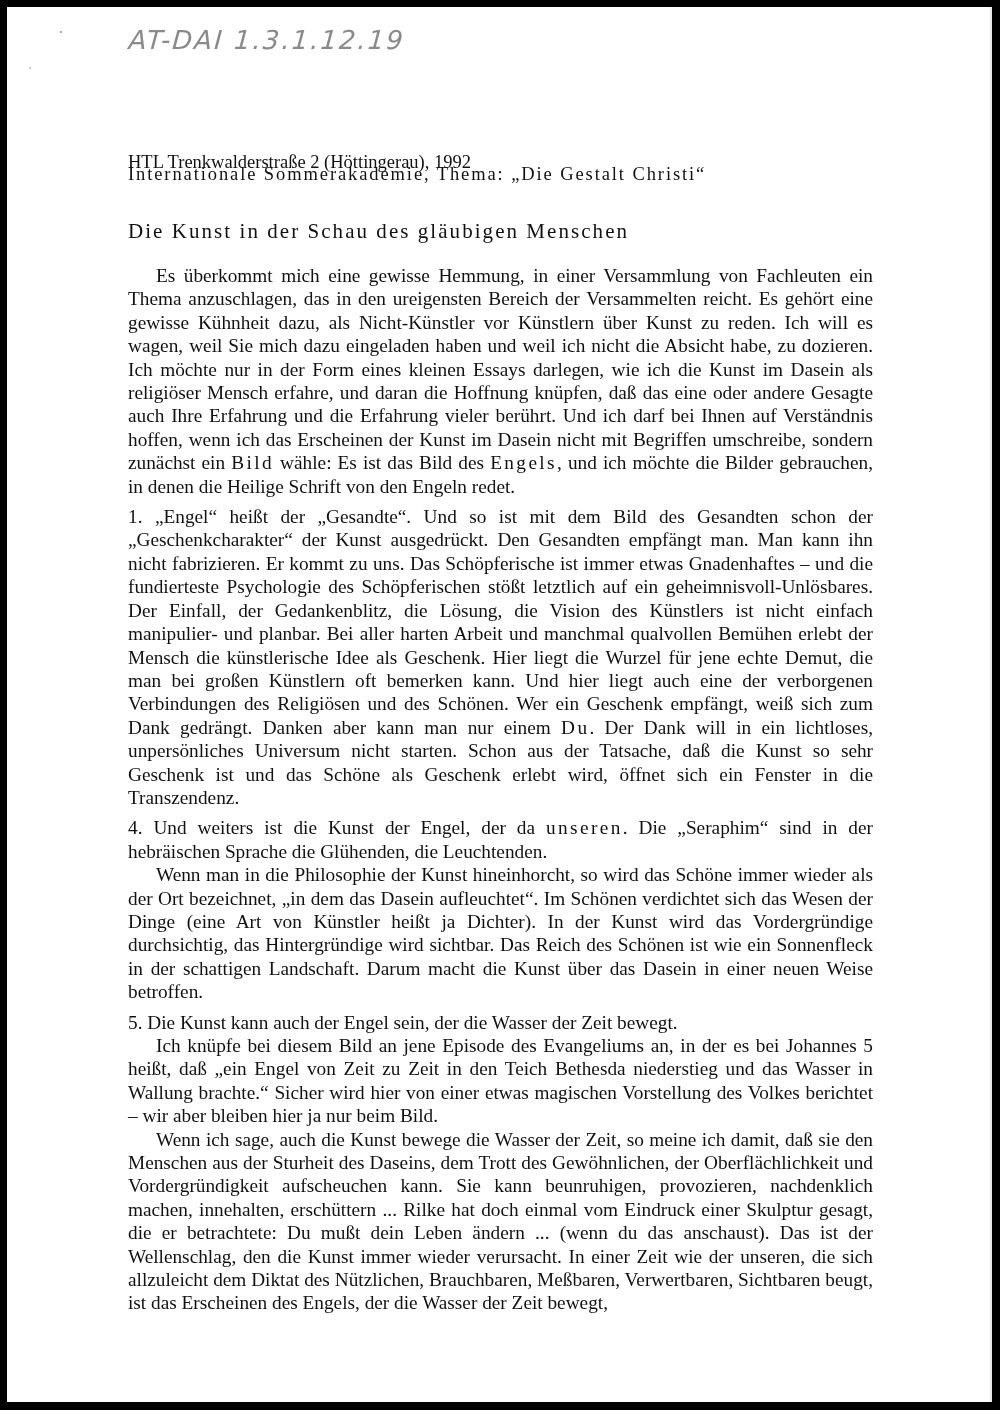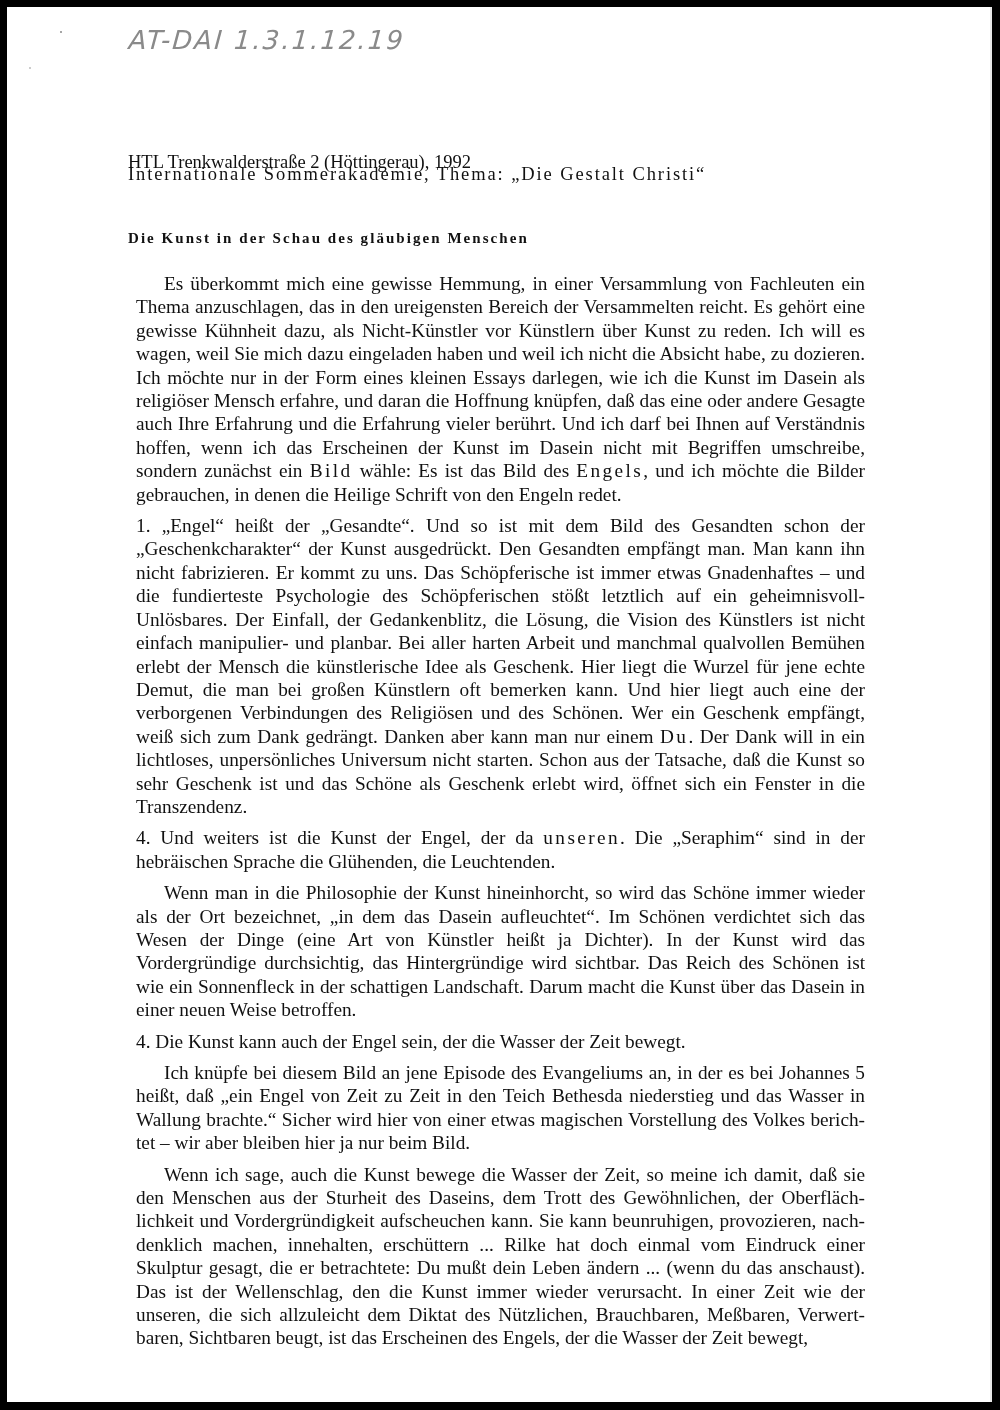--- a/index.html
+++ b/index.html
@@ -22,27 +22,27 @@
   }
   .speck { position: absolute; width: 2px; height: 2px; background: #888; border-radius: 1px; }
   .text {
     font-family: "Liberation Serif", serif; color: #111;
   }
   .header-line {
     position: absolute; left: 121px; font-size: 18.5px; white-space: nowrap;
   }
   .spaced { letter-spacing: 1.9px; }
   .title {
-    position: absolute; left: 121px; top: 223px; font-size: 15px; letter-spacing: 2.05px; white-space: nowrap; font-weight: bold;
+    position: absolute; left: 121px; top: 212px; font-size: 21px; letter-spacing: 2.05px; white-space: nowrap;
   }
   .body {
     position: absolute; left: 121px; width: 745px;
     font-size: 19.3px; line-height: 23.4px; text-align: justify;
   }
-  .body p { margin: 8px; }
+  .body p { margin: 0; }
   .indent { text-indent: 28px; }
   .gap { margin-top: 7px !important; }
   .sp { letter-spacing: 2.4px; }
 </style>
 </head>
 <body>
 
 <div class="page">
   <div class="shadow-right"></div>
 
@@ -57,17 +57,17 @@
   <div class="text title">Die Kunst in der Schau des gläubigen Menschen</div>
 
   <div class="text body" style="top:257px;">
     <p class="indent"><span>Es überkommt mich eine gewisse Hemmung, in einer Versammlung von Fachleuten ein Thema anzuschlagen, das in den ureigensten Bereich der Versammelten reicht. Es gehört eine gewisse Kühnheit dazu, als Nicht-Künstler vor Künstlern über Kunst zu reden. Ich will es wagen, weil Sie mich dazu eingeladen haben und weil ich nicht die Absicht habe, zu dozieren. Ich möchte nur in der Form eines kleinen Essays darlegen, wie ich die Kunst im Dasein als religiöser Mensch erfahre, und daran die Hoffnung knüpfen, daß das eine oder andere Gesagte auch Ihre Erfahrung und die Erfahrung vieler berührt. Und ich darf bei Ihnen auf Verständnis hoffen, wenn ich das Erscheinen der Kunst im Dasein nicht mit Begriffen umschreibe, sondern zunächst ein </span><span class="sp">Bild</span><span> wähle: Es ist das Bild des </span><span class="sp">Engels</span><span>, und ich möchte die Bilder gebrauchen, in denen die Heilige Schrift von den Engeln redet.</span></p>
 
     <p class="gap"><span>1. „Engel“ heißt der „Gesandte“. Und so ist mit dem Bild des Gesandten schon der „Geschenkcharakter“ der Kunst ausgedrückt. Den Gesandten empfängt man. Man kann ihn nicht fabrizieren. Er kommt zu uns. Das Schöpferische ist immer etwas Gnadenhaftes – und die fundierteste Psychologie des Schöpferischen stößt letztlich auf ein geheimnisvoll-Unlösbares. Der Einfall, der Gedankenblitz, die Lösung, die Vision des Künstlers ist nicht einfach manipulier- und planbar. Bei aller harten Arbeit und manchmal qualvollen Bemühen erlebt der Mensch die künstlerische Idee als Geschenk. Hier liegt die Wurzel für jene echte Demut, die man bei großen Künstlern oft bemerken kann. Und hier liegt auch eine der verborgenen Verbindungen des Religiösen und des Schönen. Wer ein Geschenk empfängt, weiß sich zum Dank gedrängt. Danken aber kann man nur einem </span><span class="sp">Du</span><span>. Der Dank will in ein lichtloses, unpersönliches Universum nicht starten. Schon aus der Tatsache, daß die Kunst so sehr Geschenk ist und das Schöne als Geschenk erlebt wird, öffnet sich ein Fenster in die Transzendenz.</span></p>
 
     <p class="gap"><span>4. Und weiters ist die Kunst der Engel, der da </span><span class="sp">unseren</span><span>. Die „Seraphim“ sind in der hebräischen Sprache die Glühenden, die Leuchtenden.</span></p>
     <p class="indent">Wenn  man in die Philosophie der Kunst hineinhorcht, so wird das Schöne immer wieder als der Ort bezeichnet, „in dem das Dasein aufleuchtet“. Im Schönen verdichtet sich das Wesen der Dinge (eine Art von Künstler heißt ja Dichter). In der Kunst wird das Vordergründige durchsichtig, das Hintergründige wird sichtbar. Das Reich des Schönen ist wie ein Sonnenfleck in der schattigen Landschaft. Darum macht die Kunst über das Dasein in einer neuen Weise betroffen.</p>
 
-    <p class="gap" style="text-align:left;">4. Die Kunst kann auch der Engel sein, der die Wasser der Zeit bewegt.</p>
+    <p class="gap" style="text-align:left;">5. Die Kunst kann auch der Engel sein, der die Wasser der Zeit bewegt.</p>
     <p class="indent">Ich knüpfe bei diesem Bild an jene Episode des Evangeliums an, in der es bei Johannes 5 heißt, daß „ein Engel von Zeit zu Zeit in den Teich Bethesda niederstieg und das Wasser in Wallung brachte.“ Sicher wird hier von einer etwas magischen Vorstellung des Volkes berich­tet – wir aber bleiben hier ja nur beim Bild.</p>
     <p class="indent">Wenn ich sage, auch die Kunst bewege die Wasser der Zeit, so meine ich damit, daß sie den Menschen aus der Sturheit des Daseins, dem Trott des Gewöhnlichen, der Oberfläch­lichkeit und Vordergründigkeit aufscheuchen kann. Sie kann beunruhigen, provozieren, nach­denklich machen, innehalten, erschüttern ... Rilke hat doch einmal vom Eindruck einer Skulptur gesagt, die er betrachtete: Du mußt dein Leben ändern ... (wenn du das anschaust). Das ist der Wellenschlag, den die Kunst immer wieder verursacht. In einer Zeit wie der unseren, die sich allzuleicht dem Diktat des Nützlichen, Brauchbaren, Meßbaren, Verwert­baren, Sichtbaren beugt, ist das Erscheinen des Engels, der die Wasser der Zeit bewegt,</p>
   </div>
 </div>
 
 </body></html>

